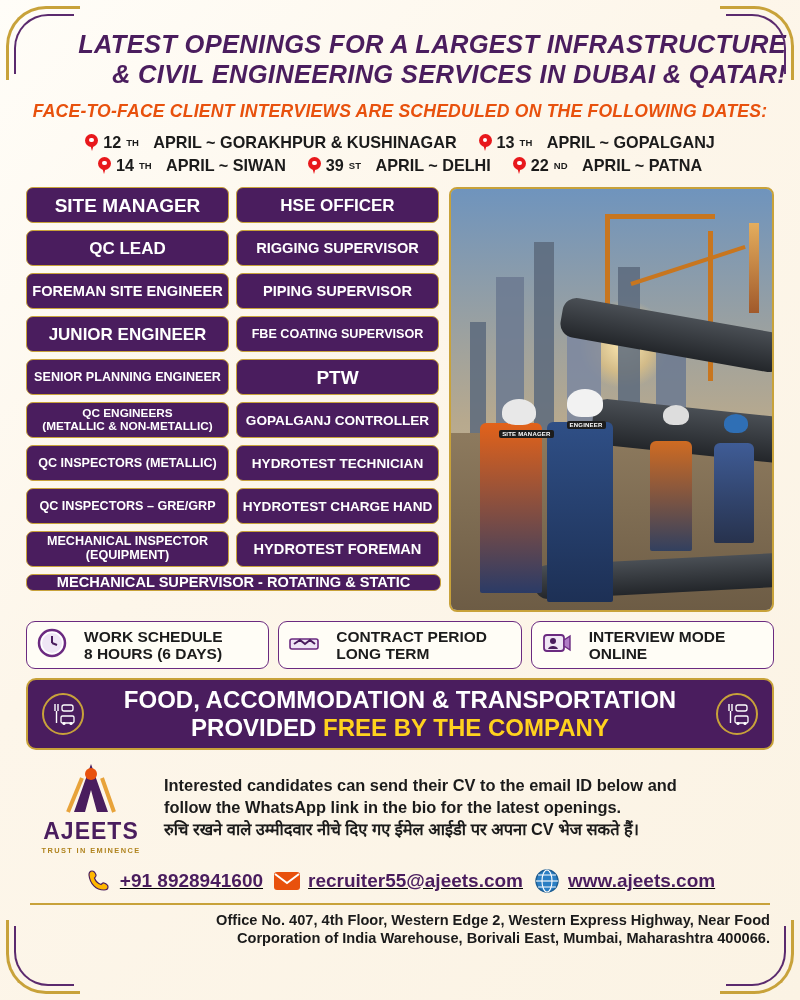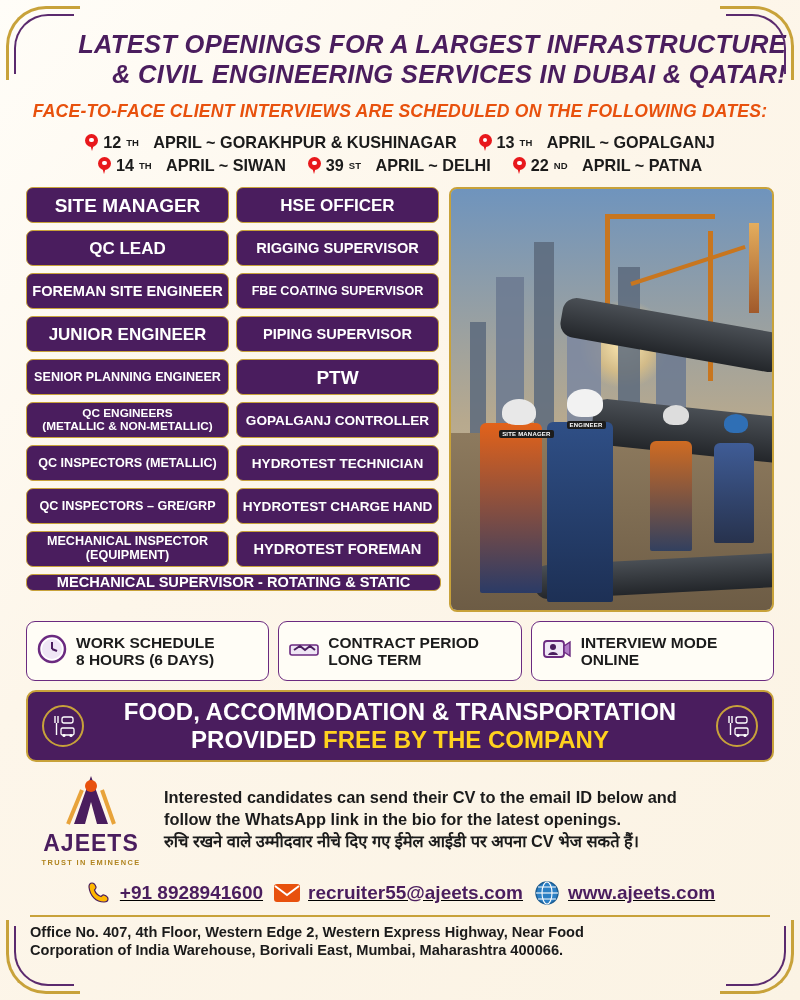--- a/index.html
+++ b/index.html
@@ -131,22 +131,22 @@
   }
 
   .info-row {
     display: flex; gap: 9px; padding: 0 12px; margin-top: 9px;
   }
   .info-box {
     flex: 1;
     border: 1.8px solid #6b2a80;
     border-radius: 9px;
     background: #fffdf6;
-    display: flex; align-items: center; gap: 8px;
-    padding: 11px 9px;
+    display: flex; align-items: center; gap: 16px;
+    padding: 5px 9px;
     min-height: 44px;
   }
   .info-text { color: #1b1b1b; font-weight: 800; font-size: 15.5px; line-height: 1.12; }
   .info-text .l2 { display: block; }
 
   .banner {
     margin: 9px 12px 0 12px;
     background: #4a1d5e;
     border: 2px solid #c8a23a;
     border-radius: 10px;
@@ -179,21 +179,21 @@
     margin-top: 10px; padding: 0 10px;
   }
   .contact { display: flex; align-items: center; gap: 7px; text-decoration: underline; }
   .contact-text { color: #4a1d5e; font-weight: 800; font-size: 19px; }
   .c-ico { width: 28px; height: 28px; flex: none; display:flex; align-items:center; justify-content:center; }
 
   .address {
     margin: 8px 16px 0 16px;
     border-top: 2px solid #c8a23a;
     padding-top: 6px;
-    text-align: left;
+    text-align: right;
     color: #1b1b1b;
     font-weight: 700;
     font-size: 14.6px;
     line-height: 1.25;
   }
 
   
   .sky { position:absolute; inset:0; background: linear-gradient(#6f94bd 0%, #b7a98e 55%, #d8c49a 100%); }
   .sun { position:absolute; left:40%; top:26%; width:90px; height:90px; border-radius:50%;
          background: radial-gradient(circle,#ffe9b0 0%,rgba(255,210,120,.5) 45%,rgba(255,200,120,0) 70%); }
@@ -278,22 +278,22 @@
           <div class="job f12 two" style="white-space:pre-line">QC ENGINEERS
 (METALLIC &amp; NON-METALLIC)</div>
           <div class="job f13">QC INSPECTORS (METALLIC)</div>
           <div class="job f13">QC INSPECTORS – GRE/GRP</div>
           <div class="job f13 two" style="white-space:pre-line">MECHANICAL INSPECTOR
 (EQUIPMENT)</div>
         </div>
         <div class="jobs-col">
           <div class="job f17">HSE OFFICER</div>
           <div class="job f15">RIGGING SUPERVISOR</div>
+          <div class="job f15">PIPING SUPERVISOR</div>
           <div class="job f13">FBE COATING SUPERVISOR</div>
-          <div class="job f15">PIPING SUPERVISOR</div>
           <div class="job f19">PTW</div>
           <div class="job f14">GOPALGANJ CONTROLLER</div>
           <div class="job f14">HYDROTEST TECHNICIAN</div>
           <div class="job f14">HYDROTEST CHARGE HAND</div>
           <div class="job f15">HYDROTEST FOREMAN</div>
         </div>
       </div>
       <div class="job wide f15">MECHANICAL SUPERVISOR - ROTATING &amp; STATIC</div>
     </div>
 

